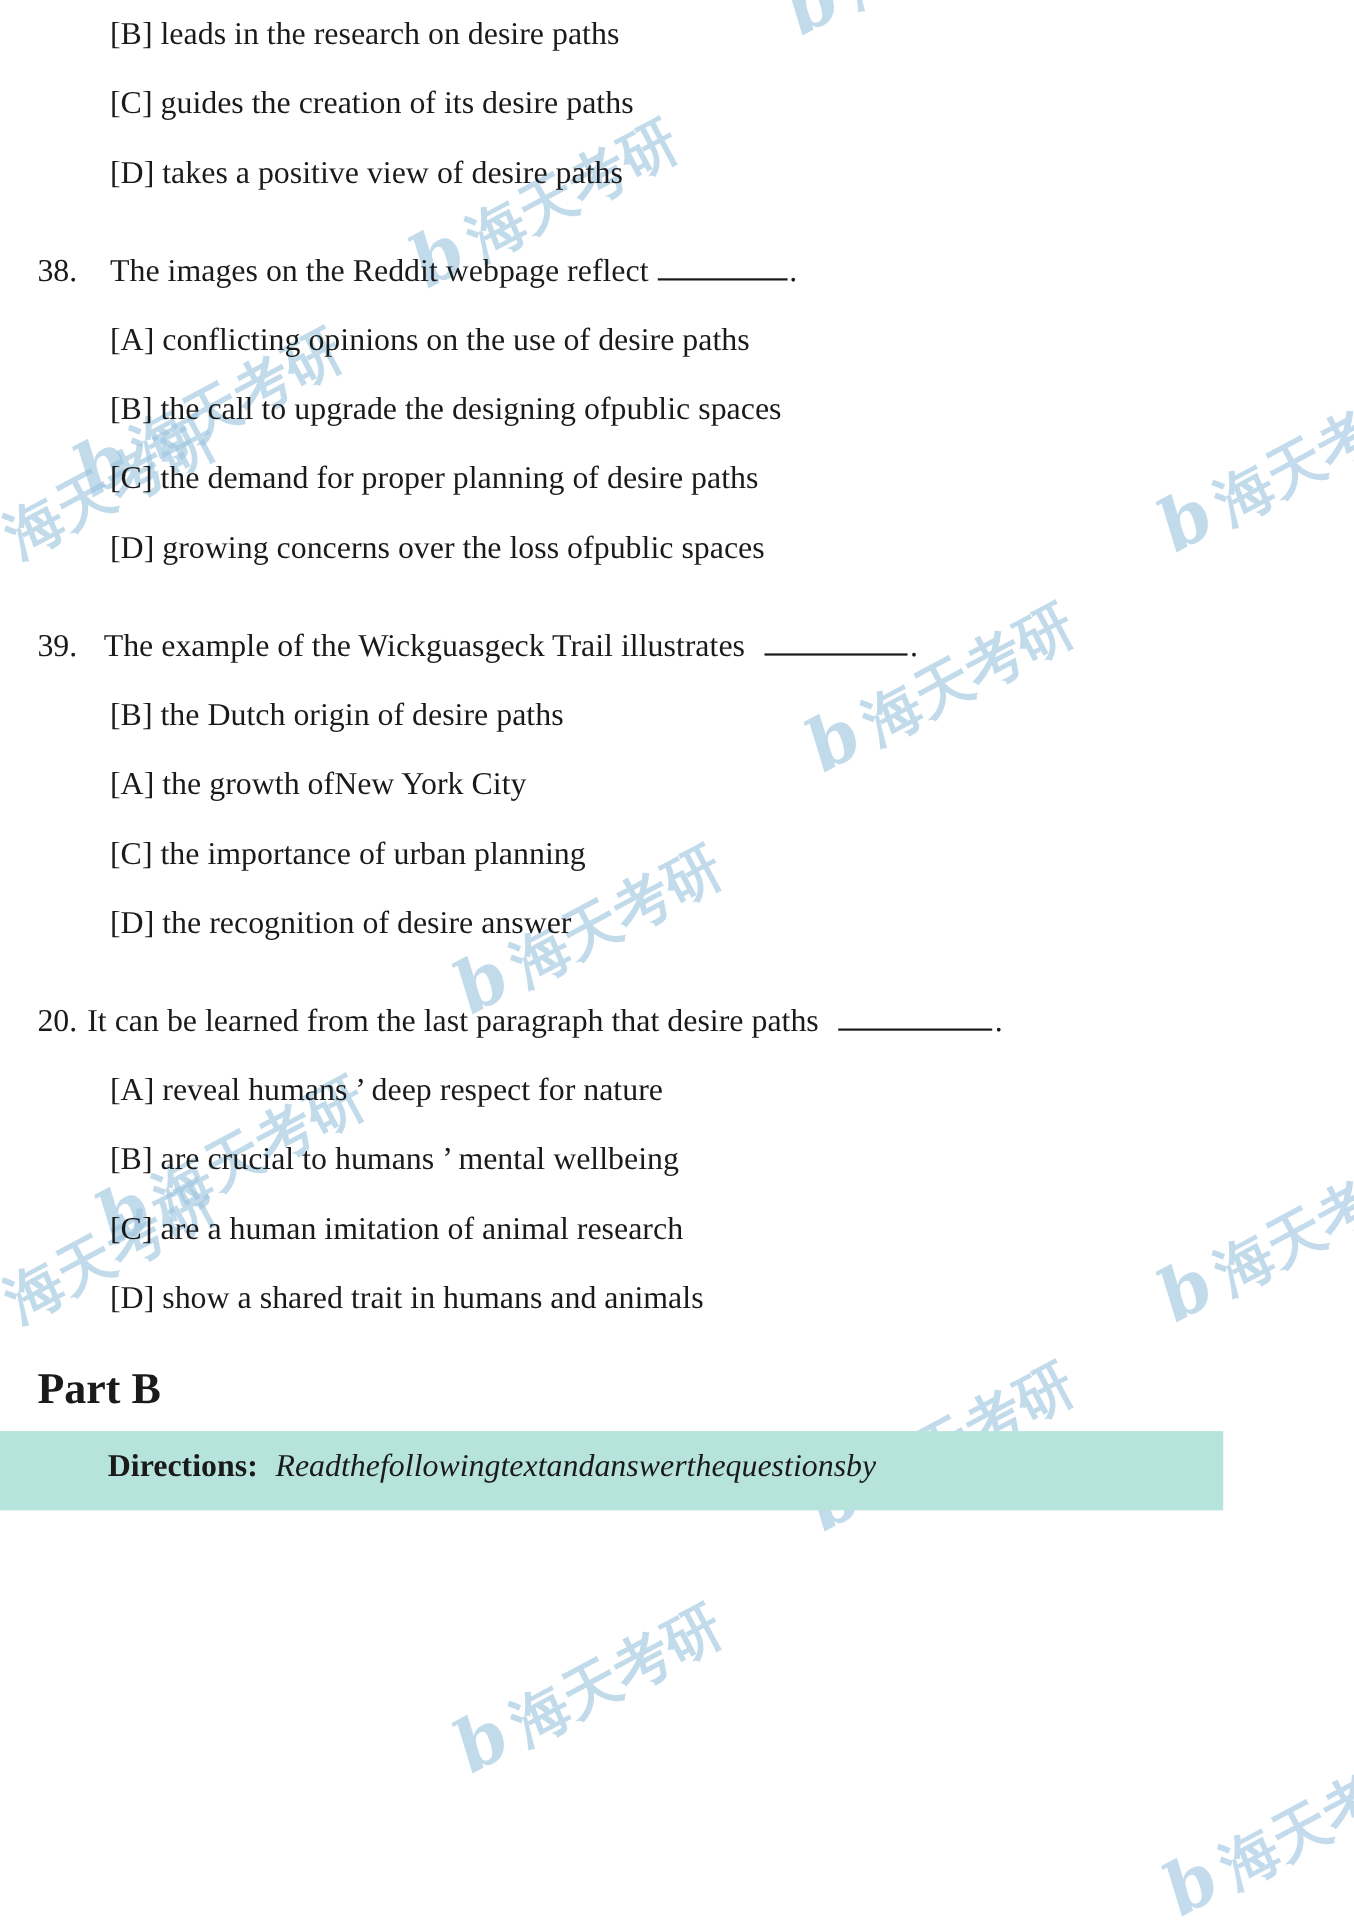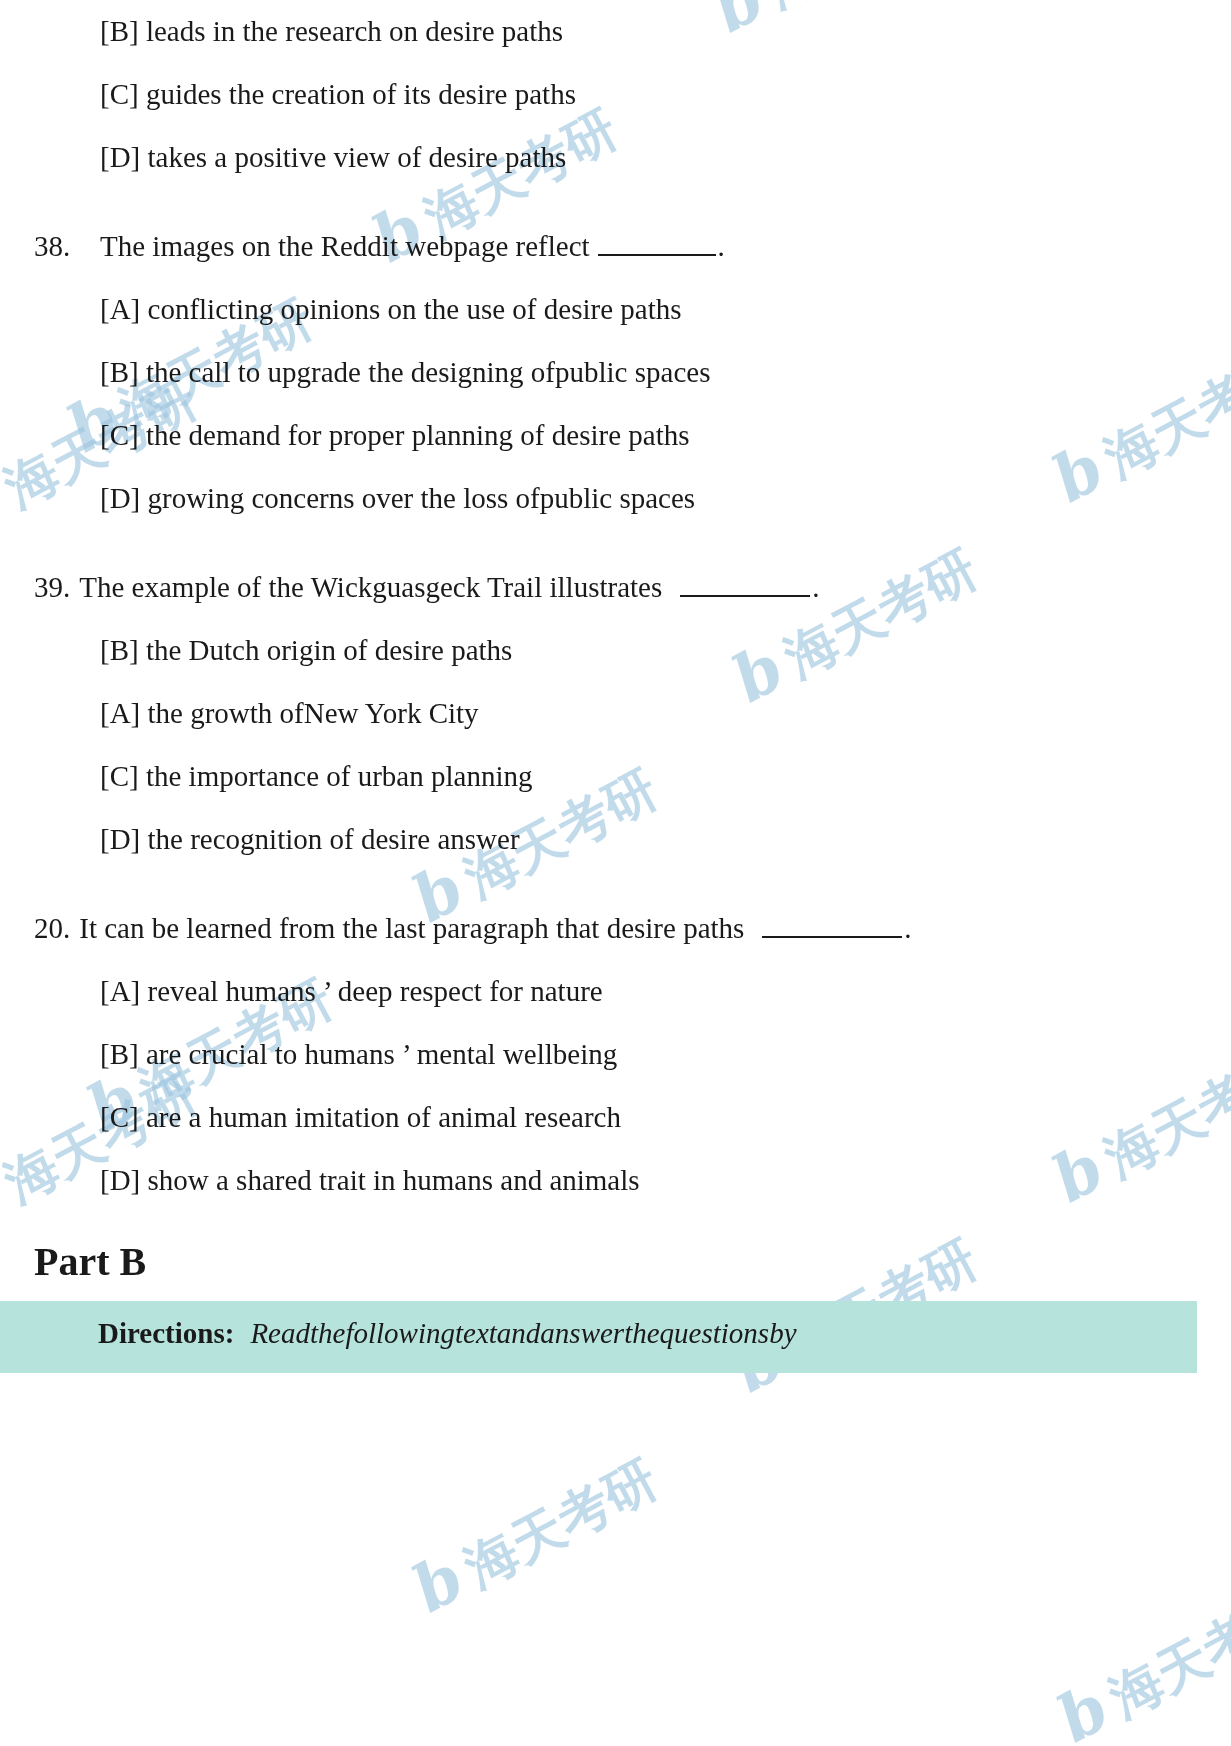--- a/index.html
+++ b/index.html
@@ -73,21 +73,21 @@
     font-weight: bold;
     padding: 26px 0 10px 0;
     margin-left: 0;
   }
 
   .directions-box {
     background: #b6e4dc;
     margin: 6px 0 0 0;
     padding: 14px 30px 22px 64px;
     box-sizing: border-box;
-    width: 1197px;
+    width: 1112px;
     margin-left: -34px;
     padding-left: 98px;
   }
 
   .directions-line {
     font-size: 29px;
     line-height: 1.25;
     display: flex;
     justify-content: space-between;
   }
@@ -163,21 +163,21 @@
   </div>
   <div class="opt-line">[A] conflicting opinions on the use of desire paths</div>
   <div class="opt-line">[B] the call to upgrade the designing ofpublic spaces</div>
   <div class="opt-line">[C] the demand for proper planning of desire paths</div>
   <div class="opt-line">[D] growing concerns over the loss ofpublic spaces</div>
 
   <div class="gap-big"></div>
 
   <div class="q-line">
     <span class="q-num">39.</span>
-    <span class="q-text" style="margin-left:9px;">The example of the Wickguasgeck Trail illustrates</span>
+    <span class="q-text" style="margin-left:24px;">The example of the Wickguasgeck Trail illustrates</span>
     <span class="blank w2"></span>
     <span class="q-text">.</span>
   </div>
   <div class="opt-line">[B] the Dutch origin of desire paths</div>
   <div class="opt-line">[A] the growth ofNew York City</div>
   <div class="opt-line">[C] the importance of urban planning</div>
   <div class="opt-line">[D] the recognition of desire answer</div>
 
   <div class="gap-big"></div>
 

